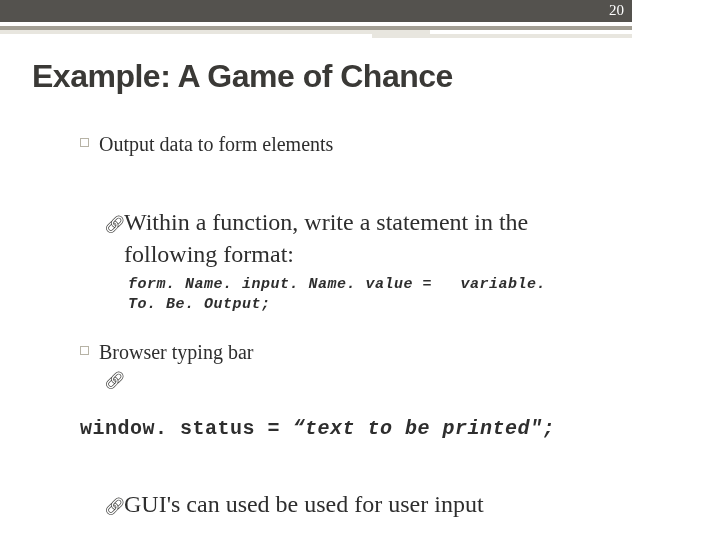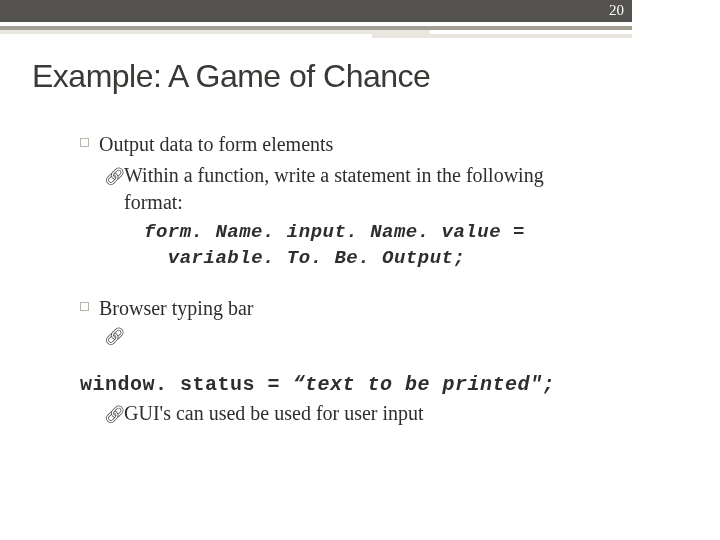--- a/index.html
+++ b/index.html
@@ -4,31 +4,31 @@
 <style>
   * { margin: 0; padding: 0; box-sizing: border-box; }
   html, body { width: 720px; height: 540px; background: #fff; font-family: Georgia, 'Times New Roman', serif; color: #333; overflow: hidden; }
   .slide { width: 632px; height: 540px; position: relative; }
   .topbar { position: relative; width: 100%; }
   .topbar-dark { height: 22px; background: #54524e; }
   .topbar-line { height: 4px; background: #a39f95; margin-top: 4px; }
   .topbar-inner-left { position: absolute; top: 30px; left: 0; width: 430px; height: 4px; background: #e8e6df; }
   .topbar-inner-right { position: absolute; top: 34px; right: 0; width: 260px; height: 4px; background: #e8e6df; }
   .page-num { position: absolute; top: 2px; right: 8px; color: #fff; font-size: 15px; font-family: Georgia, serif; }
-  .title { font-family: Verdana, Geneva, sans-serif; font-size: 32px; font-weight: 400; color: #3a3936; margin: 28px 0 0 32px; letter-spacing: -0.5px; }
+  .title { font-family: Verdana, Geneva, sans-serif; font-size: 32px; font-weight: 700; color: #3a3936; margin: 28px 0 0 32px; letter-spacing: -0.5px; }
   .body { margin: 36px 56px 0 80px; font-size: 19px; line-height: 1.35; color: #2e2e2e; }
   .item { margin-bottom: 24px; }
   .item-head { display: flex; align-items: flex-start; }
   .sq { display: inline-block; width: 9px; height: 9px; border: 1.5px solid #b7b3a6; margin-right: 10px; flex: none; margin-top: 7px; }
   .item-title { font-size: 20px; }
   .sub { margin-left: 24px; margin-top: 4px; }
   .subline { display: flex; align-items: baseline; margin-bottom: 2px; }
   .link-icon { display: inline-block; width: 16px; font-size: 17px; margin-right: 4px; color: #3a3a38; font-family: Georgia, serif; flex: none; }
-  .subtext { font-size: 20px; }
-  .code { font-family: 'Courier New', Courier, monospace; font-weight: bold; font-size: 19px; margin-left: 40px; margin-top: 4px; letter-spacing: 0.5px; }
+  .subtext { font-size: 24px; margin-top: 44px; }
+  .code { font-family: 'Courier New', Courier, monospace; font-weight: bold; font-size: 15px; margin-left: 24px; margin-top: 4px; letter-spacing: 0.5px; }
   .code .ital { font-style: italic; }
   .code-inline { font-family: 'Courier New', Courier, monospace; font-weight: bold; font-size: 20px; letter-spacing: 0.5px; margin-top: 20px; }
   .code-inline .ital { font-style: italic; }
 </style>
 </head>
 <body>
 
 <div class="slide">
   <div class="topbar">
     <div class="topbar-dark">

